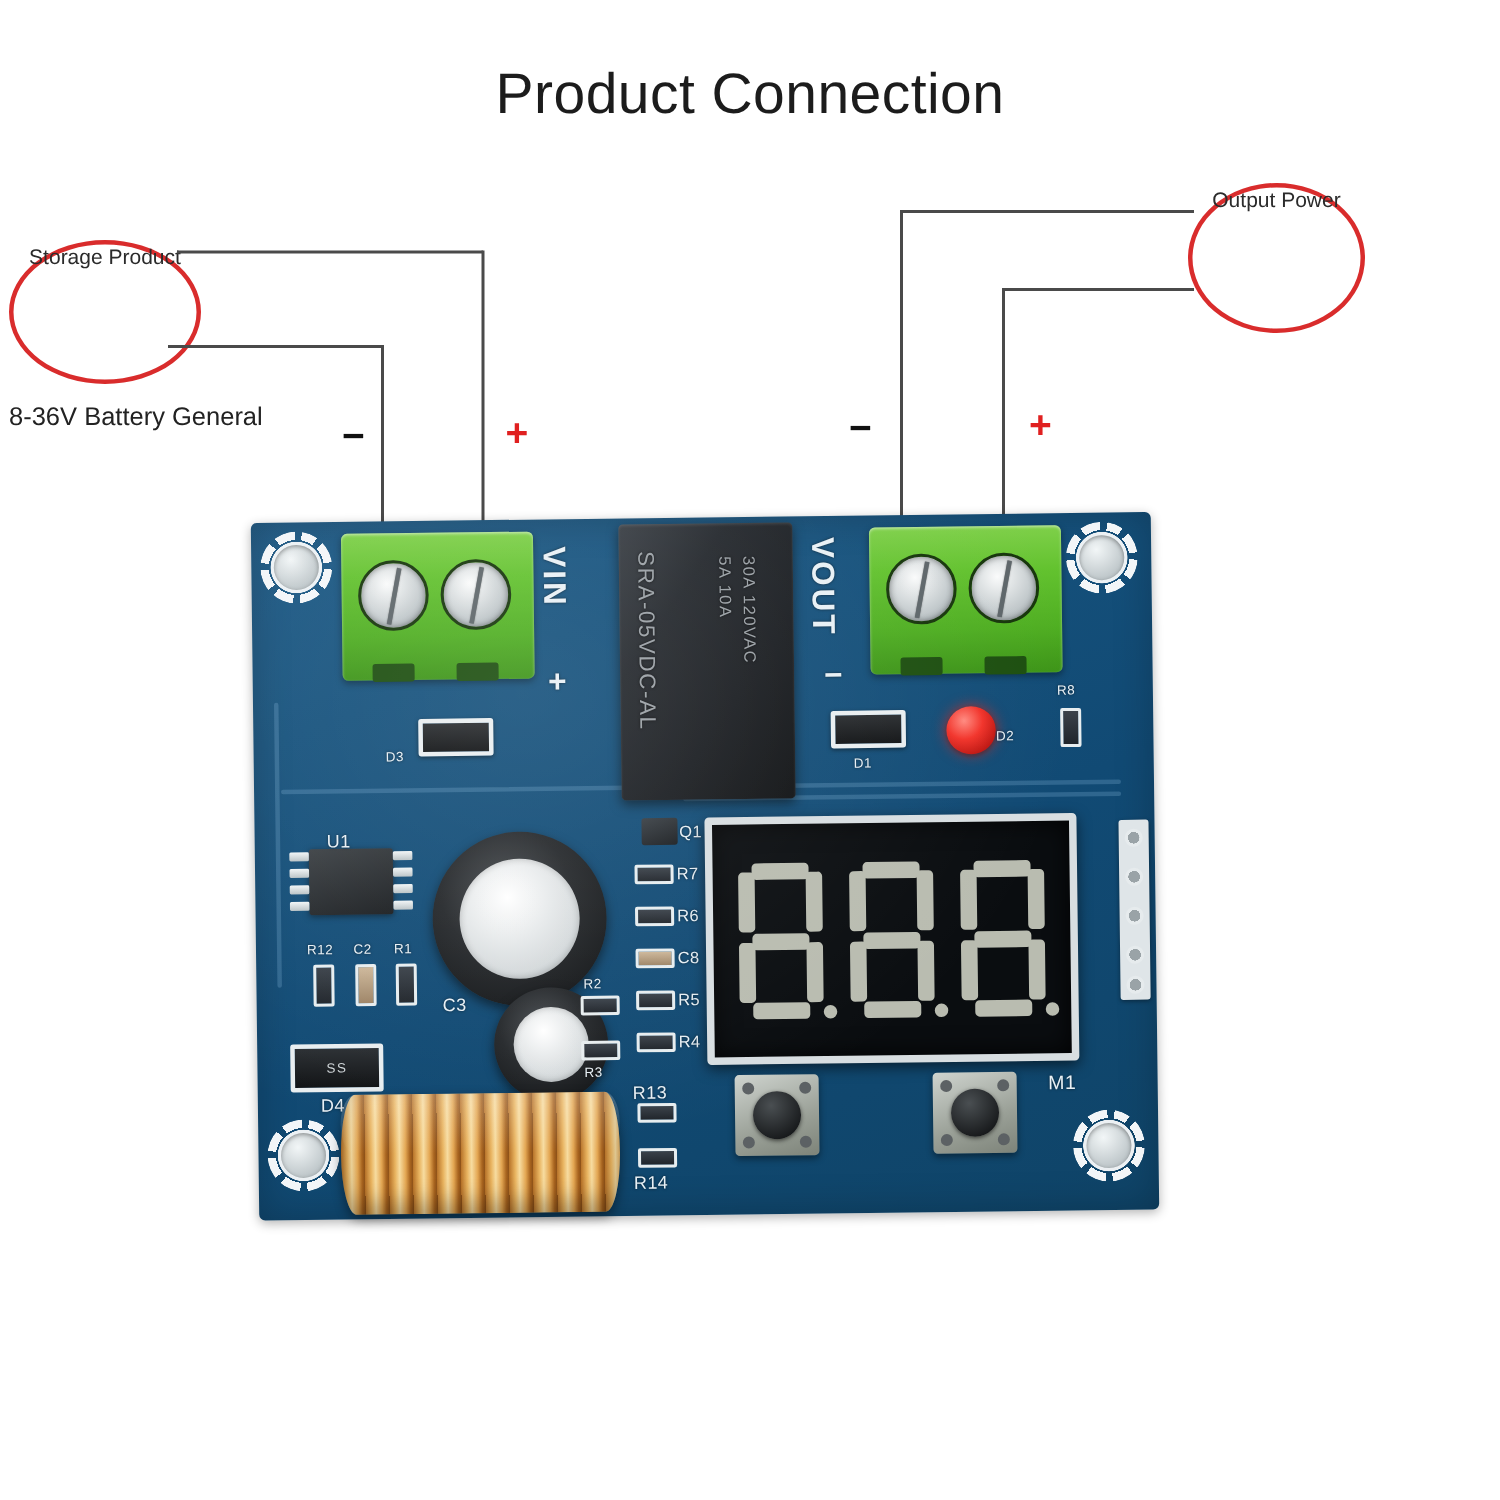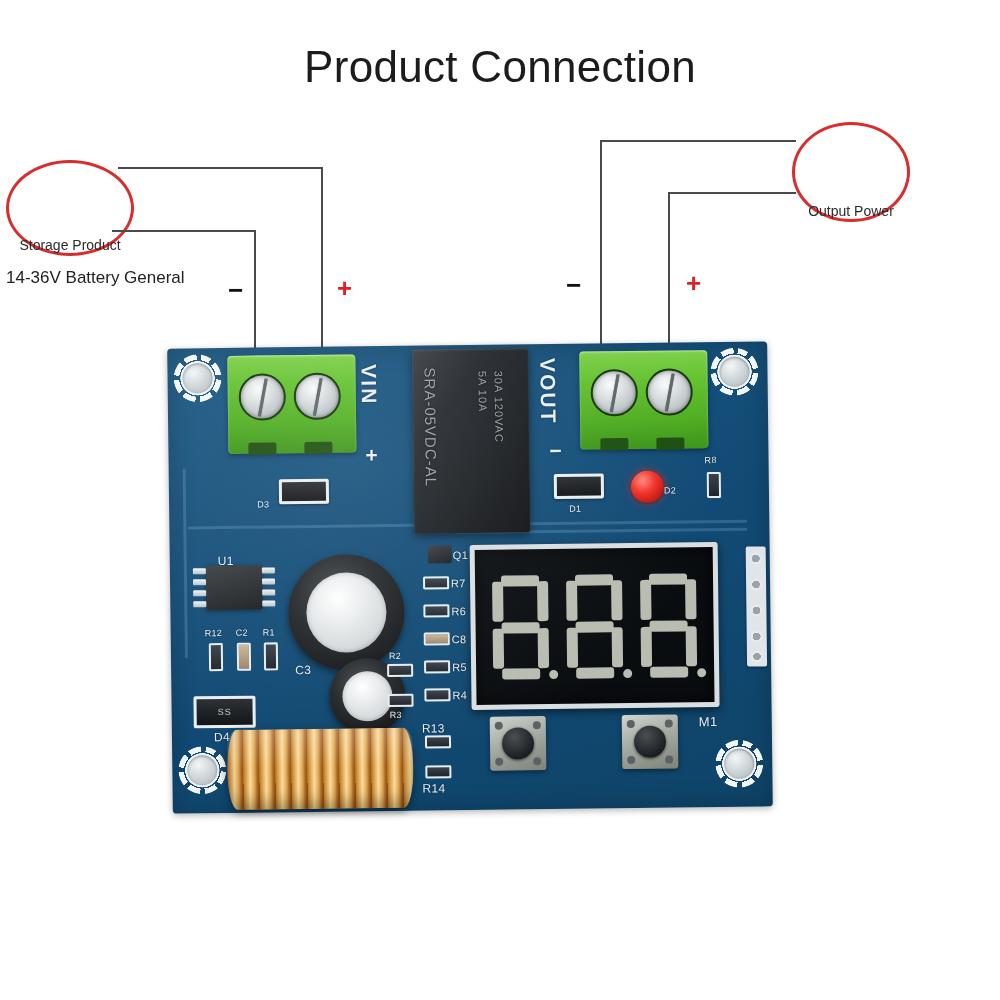--- a/index.html
+++ b/index.html
@@ -2,26 +2,26 @@
 <html><head>
 <meta charset="utf-8">
 <style>
   html,body{margin:0;padding:0;background:#ffffff;}
   body{width:1000px;height:1000px;position:relative;overflow:hidden;
        font-family:"Liberation Sans","DejaVu Sans",sans-serif;color:#1a1a1a;}
 
   
   #page-title{
     position:absolute;left:0;top:42px;width:1000px;text-align:center;
-    font-size:44px;font-weight:400;letter-spacing:.3px;color:#1c1c1c;
+    font-size:38px;font-weight:400;letter-spacing:.3px;color:#1c1c1c;
   }
 
   
   .callout{position:absolute;border:3px solid #d92c2c;border-radius:50%;
-           display:flex;align-items:flex-end;justify-content:center;
+           display:flex;align-items:flex-start;justify-content:center;
            box-sizing:border-box;background:transparent;}
   .callout span{font-size:14px;color:#2b2b2b;white-space:nowrap;}
   #callout-storage-battery{left:6px;top:160px;width:128px;height:96px;}
   #callout-output-power{left:792px;top:122px;width:118px;height:100px;}
 
   
   #battery-range-label{position:absolute;left:6px;top:268px;font-size:17px;color:#222;}
 
   
   .polarity{position:absolute;font-size:26px;font-weight:bold;line-height:1;}
@@ -205,21 +205,21 @@
 
 <div id="page-title">Product Connection</div>
 
 <div class="callout" id="callout-storage-battery">
   <span>Storage Product</span>
 </div>
 <div class="callout" id="callout-output-power">
   <span>Output Power</span>
 </div>
 
-<div id="battery-range-label">14-36V Battery General</div>
+<div id="battery-range-label">8-36V Battery General</div>
 
 <div class="polarity minus" id="pol-in-minus">−</div>
 <div class="polarity plus" id="pol-in-plus">+</div>
 <div class="polarity minus" id="pol-out-minus">−</div>
 <div class="polarity plus" id="pol-out-plus">+</div>
 
 <div class="wire h" style="left:118px;top:167px;width:204px;"></div>
 <div class="wire v" style="left:321px;top:167px;height:198px;"></div>
 <div class="wire h" style="left:112px;top:230px;width:143px;"></div>
 <div class="wire v" style="left:254px;top:230px;height:138px;"></div>

